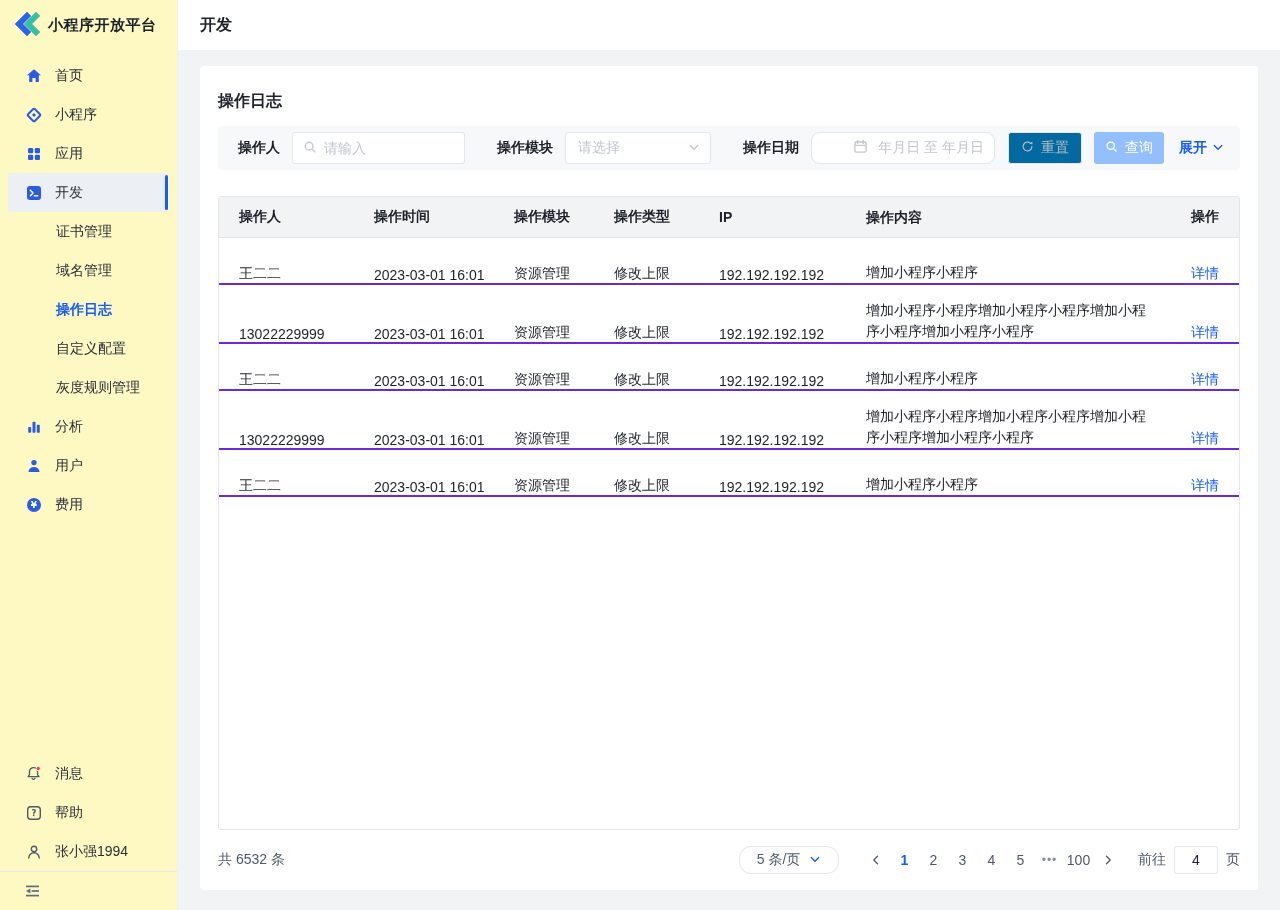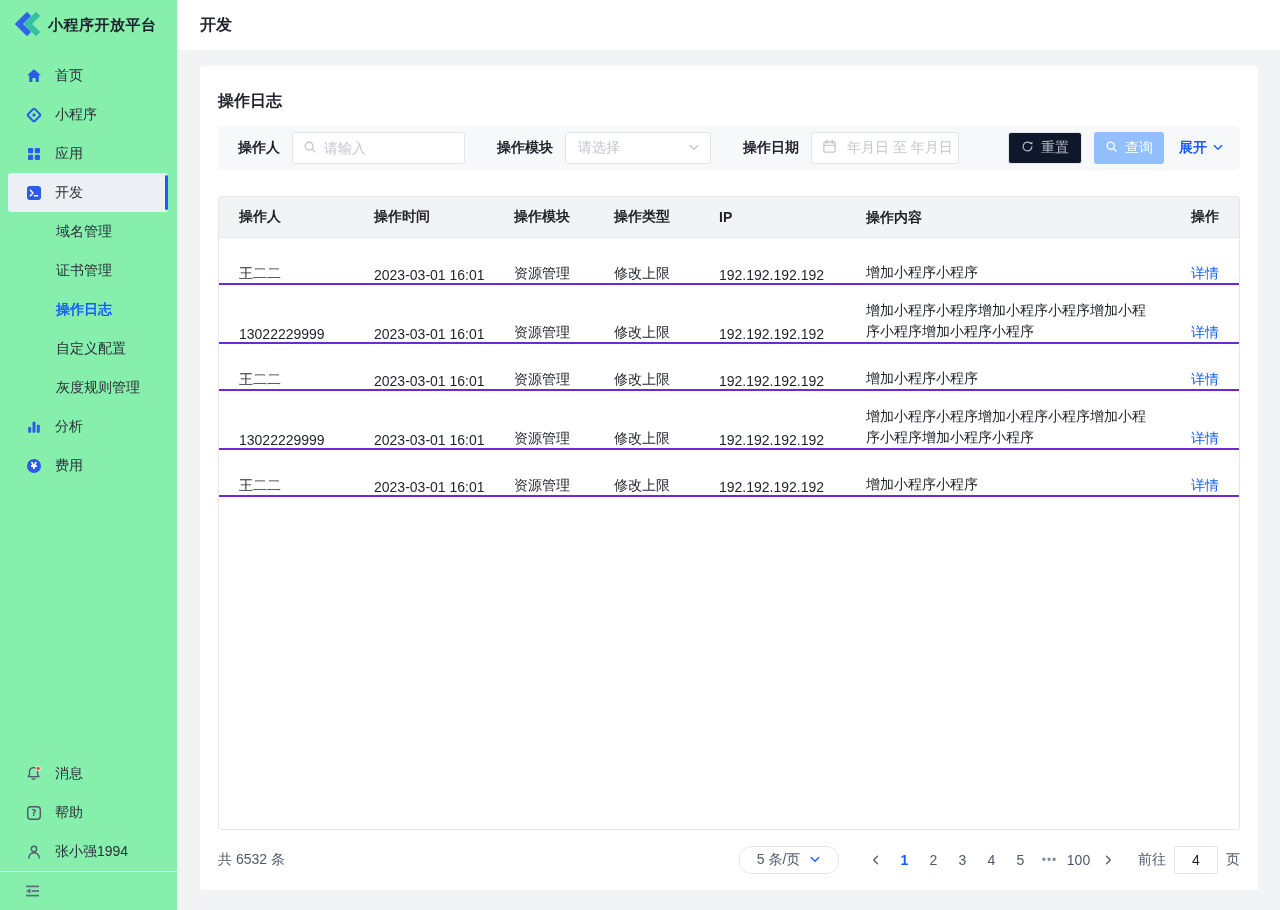--- a/index.html
+++ b/index.html
@@ -6,21 +6,21 @@
   html,body { width:1280px; height:910px; }
   body {
     font-family: "Liberation Sans", "DejaVu Sans", sans-serif;
     font-size: 14px; color:#1d2129; background:#f2f3f5; overflow:hidden;
   }
   .app { position:relative; width:1280px; height:910px; }
 
   
   .sidebar {
     position:absolute; left:0; top:0; width:178px; height:910px;
-    background:#86efac; border-right:1px solid #eef0f2;
+    background:#fef9c3; border-right:1px solid #eef0f2;
     display:flex; flex-direction:column; z-index:5;
   }
   .logo-row { height:50px; display:flex; align-items:center; padding-left:14px; gap:8px; flex:none; cursor:pointer;}
   .logo-text { font-size:15px; font-weight:700; color:#1d2129; letter-spacing:.5px; }
   .menu { padding-top:6px; }
   .m-item {
     height:39px; margin:0 9px 0 8px; border-radius:3px; position:relative;
     display:flex; align-items:center; padding-left:18px; gap:13px;
     font-size:14px; color:#2a2f38; cursor:pointer;
   }
@@ -65,27 +65,27 @@
     height:32px; background:#fff; border:1px solid #e5e6eb; border-radius:3px;
     display:flex; align-items:center; color:#c2c6cd;
   }
   .f-input { width:173px; padding:0 10px; gap:7px; margin-right:32px; }
   .f-input input {
     border:none; outline:none; width:100%; font-size:14px; color:#1d2129; background:transparent;
     font-family:inherit;
   }
   .f-input input::placeholder { color:#c2c6cd; }
   .f-select { width:146px; padding:0 10px 0 12px; justify-content:space-between; margin-right:32px; cursor:pointer; }
-  .f-date { width:148px; padding:0 10px; gap:10px; margin-right:0; cursor:pointer; justify-content:flex-start; }
+  .f-date { width:184px; padding:0 10px; gap:10px; margin-right:0; cursor:pointer; justify-content:flex-end;border-radius:9px; }
   .f-date .ph { white-space:nowrap; }
   .btn {
     height:32px; border-radius:3px; display:flex; align-items:center; justify-content:center;
     gap:7px; font-size:14px; cursor:pointer; border:1px solid transparent;
   }
-  .btn-reset { width:74px; margin-left:auto; background:#0f172a; border-color:#e5e6eb; color:#b4bac4; }
+  .btn-reset { width:74px; margin-left:auto; background:#0369a1; border-color:#e5e6eb; color:#b4bac4; }
   .btn-query { width:70px; margin-left:12px; background:#94bfff; color:#fff; }
   .expand-link { margin-left:15px; color:#165dff; display:flex; align-items:center; gap:5px; cursor:pointer; font-weight:700; }
 
   
   .table-wrap { margin-top:26px; border:1px solid #e5e6eb; border-radius:3px; height:634px; overflow:hidden; background:#fff; }
   .t-head { display:flex; height:41px; background:#f2f3f5; border-bottom:1px solid #e5e6eb; align-items:center; }
   .t-head .cell { font-weight:700; color:#1d2129; }
   .cell { padding-left:20px; flex:none; }
   .c1{width:135px} .c2{width:140px} .c3{width:100px} .c4{width:105px} .c5{width:147px}
   .c6{width:325px; padding-right:24px; line-height:21px;}
@@ -165,37 +165,46 @@
         <span class="mi">
           <svg width="16" height="16" viewBox="0 0 16 16">
             <rect x="1" y="1" width="14" height="14" rx="3" fill="#2c5ce5"></rect>
             <path d="M4.4 5.3 L7 8 L4.4 10.7" fill="none" stroke="#fff" stroke-width="1.5" stroke-linecap="round" stroke-linejoin="round"></path>
             <path d="M8.4 10.7 H11.6" stroke="#fff" stroke-width="1.5" stroke-linecap="round"></path>
           </svg>
         </span>
         <span>开发</span>
       </div>
 
+      <div class="sub-item">证书管理</div>
       <div class="sub-item">域名管理</div>
-      <div class="sub-item">证书管理</div>
       <div class="sub-item active">操作日志</div>
       <div class="sub-item">自定义配置</div>
       <div class="sub-item">灰度规则管理</div>
 
       <div class="m-item">
         <span class="mi">
           <svg width="16" height="16" viewBox="0 0 16 16">
             <rect x="2.2" y="8" width="3" height="5.8" rx="0.8" fill="#2c5ce5"></rect>
             <rect x="6.5" y="2.8" width="3" height="11" rx="0.8" fill="#2c5ce5"></rect>
             <rect x="10.8" y="5.8" width="3" height="8" rx="0.8" fill="#2c5ce5"></rect>
           </svg>
         </span>
         <span>分析</span>
       </div>
 
+      <div class="m-item">
+        <span class="mi">
+          <svg width="16" height="16" viewBox="0 0 16 16">
+            <circle cx="8" cy="4.6" r="2.7" fill="#2c5ce5"></circle>
+            <path d="M2.5 14 a5.5 5 0 0 1 11 0 Z" fill="#2c5ce5"></path>
+          </svg>
+        </span>
+        <span>用户</span>
+      </div>
 
       <div class="m-item">
         <span class="mi">
           <svg width="16" height="16" viewBox="0 0 16 16">
             <circle cx="8" cy="8" r="7" fill="#2c5ce5"></circle>
             <text x="8" y="11.2" text-anchor="middle" font-size="9" font-weight="bold" fill="#fff" font-family="DejaVu Sans, sans-serif">¥</text>
           </svg>
         </span>
         <span>费用</span>
       </div>

